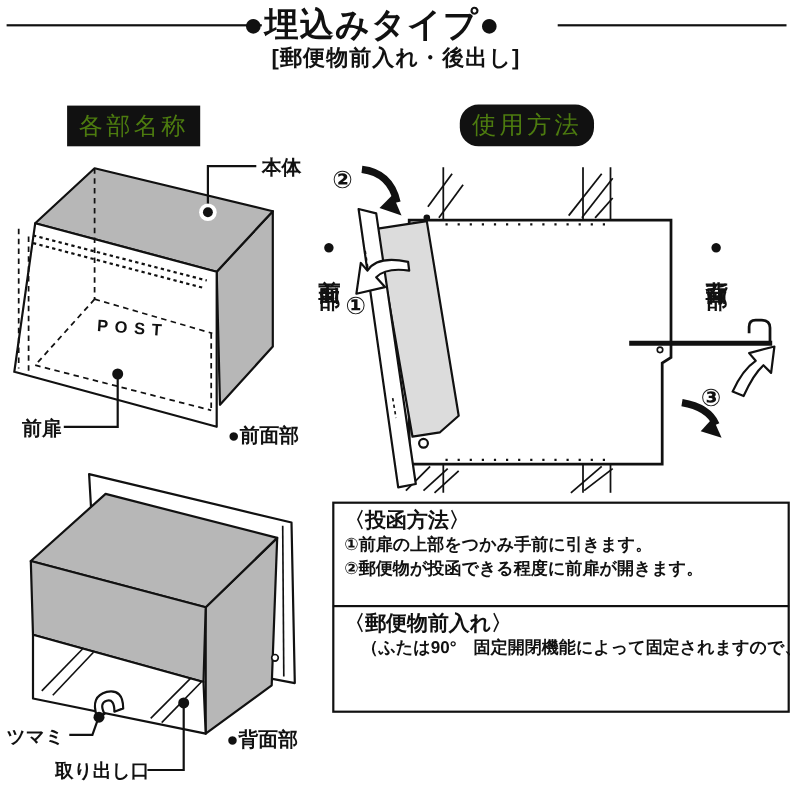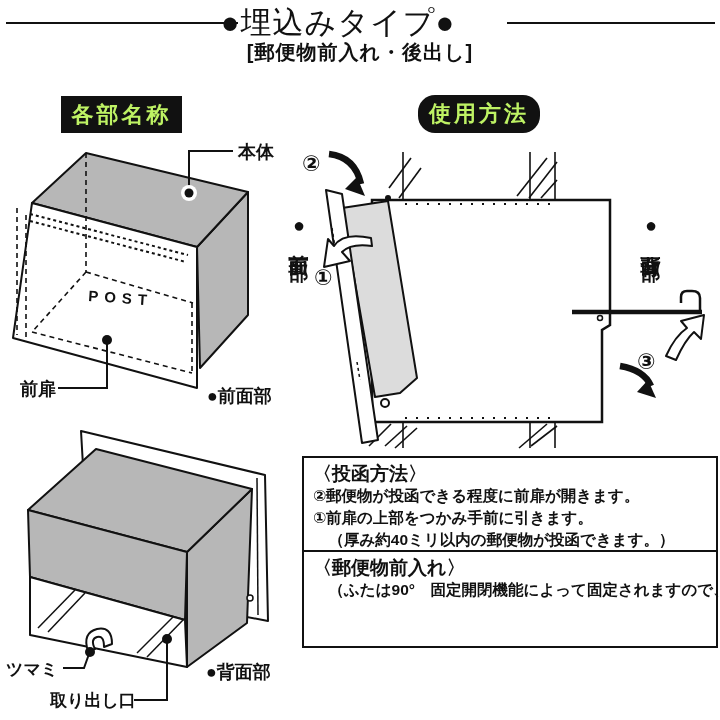--- a/index.html
+++ b/index.html
@@ -1,24 +1,24 @@
 <!DOCTYPE html>
 <html><head>
 <meta charset="utf-8">
 <style>
   html,body{margin:0;padding:0;background:#fff;}
   #stage{position:relative;width:720px;height:720px;background:#fff;overflow:hidden;
          font-family:"Liberation Sans","DejaVu Sans",sans-serif;color:#111;}
   .abs{position:absolute;}
   .title-line{position:absolute;top:22px;height:2px;background:#111;}
   #main-title{position:absolute;left:0;top:2px;width:676px;text-align:center;
-              font-size:31px;font-weight:normal;letter-spacing:1px;}
+              font-size:31px;font-weight:bold;letter-spacing:1px;}
   #sub-title{position:absolute;left:0;top:39px;width:720px;text-align:center;
              font-size:20px;font-weight:bold;letter-spacing:1px;}
-  .section-header{position:absolute;background:#111;color:#bef264;font-weight:bold;
+  .section-header{position:absolute;background:#111;color:#4d7c0f;font-weight:normal;
                   font-size:22px;text-align:center;letter-spacing:3px;}
   .instr-box{position:absolute;left:302px;width:416px;border:2px solid #111;
              background:#fff;box-sizing:border-box;padding:4px 9px 4px 9px;}
   .instr-heading{font-size:19px;font-weight:bold;line-height:23px;}
   .instr-line{font-size:15.5px;font-weight:bold;line-height:22px;white-space:pre;}
   .v-label{position:absolute;writing-mode:vertical-rl;font-weight:bold;font-size:20px;
            letter-spacing:3px;line-height:24px;}
   svg text{font-family:"Liberation Sans","DejaVu Sans",sans-serif;}
   svg{display:block;}
 </style>
@@ -147,23 +147,22 @@
     <text x="17" y="31" font-size="22" font-weight="bold" fill="#111">②</text>
     <text x="29" y="145" font-size="22" font-weight="bold" fill="#111">①</text>
     <text x="352" y="229" font-size="22" font-weight="bold" fill="#111">③</text>
   </svg>
 
   <div class="v-label" style="left:287px;top:214px;">●前面部</div>
   <div class="v-label" style="left:639px;top:214px;">●背面部</div>
 
   <div class="instr-box" style="top:456px;height:96px;">
     <div class="instr-heading">〈投函方法〉</div>
+    <div class="instr-line">①前扉の上部をつかみ手前に引きます。</div>
     <div class="instr-line">②郵便物が投函できる程度に前扉が開きます。</div>
-    <div class="instr-line">①前扉の上部をつかみ手前に引きます。</div>
-    <div class="instr-line">　（厚み約40ミリ以内の郵便物が投函できます。）</div>
   </div>
 
   <div class="instr-box" style="top:550px;height:98px;">
     <div class="instr-heading">〈郵便物前入れ〉</div>
     <div class="instr-line">　（ふたは90°　固定開閉機能によって固定されますので、</div>
   </div>
 
 </div>
 
 </body></html>

